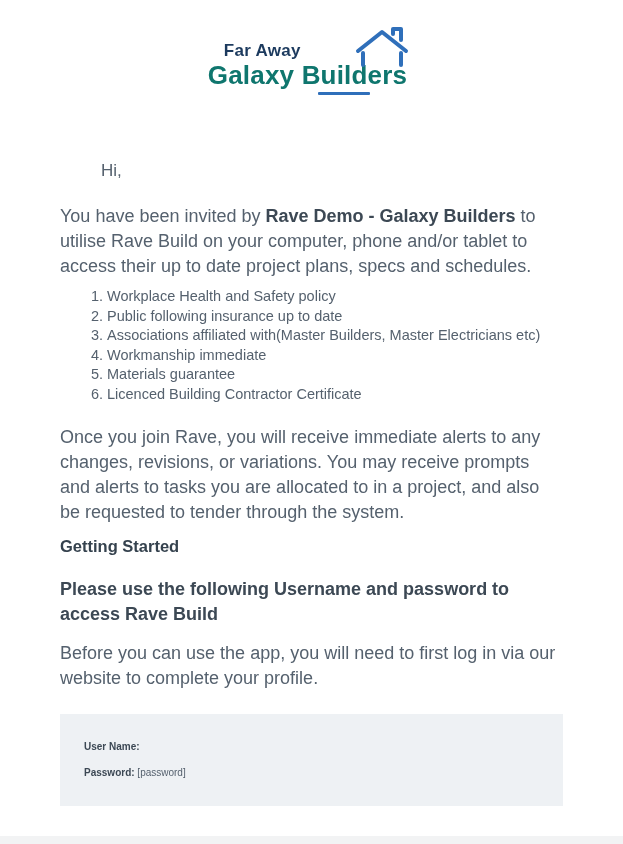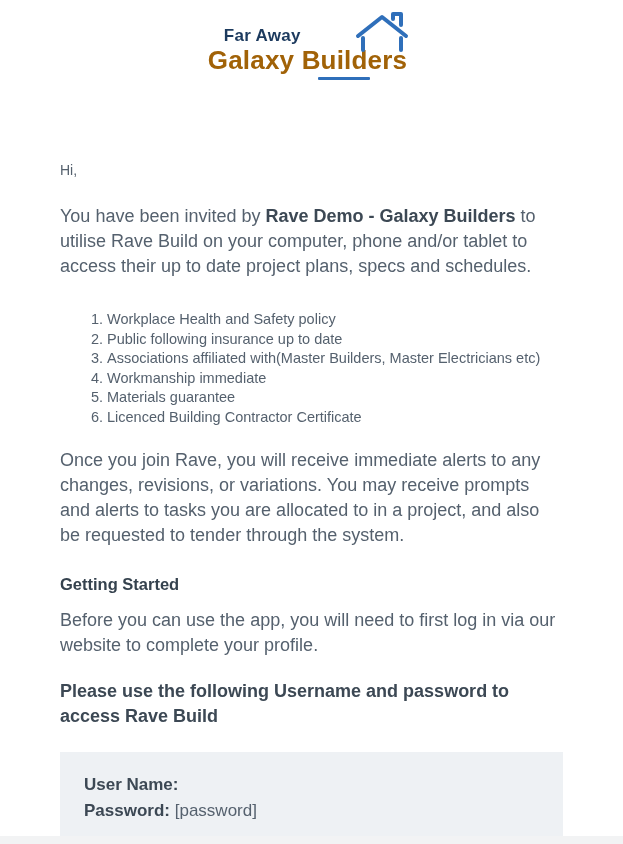--- a/index.html
+++ b/index.html
@@ -8,67 +8,67 @@
     width: 623px;
     height: 844px;
     margin: 0 auto;
     position: relative;
     overflow: hidden;
     font-family: "Liberation Sans", sans-serif;
     color: #55616e;
   }
 
   
-  .logo-wrap { text-align: center; padding-top: 26px; height: 108px; }
+  .logo-wrap { text-align: center; padding-top: 41px; height: 108px; }
   .logo { display: inline-block; position: relative; text-align: left; padding-right: 8px; }
   .logo-line1 {
     font-size: 17px; font-weight: bold; color: #1c3a5e;
     letter-spacing: 0.3px; padding-left: 16px; line-height: 20px;
   }
   .logo-line2 {
-    font-size: 26px; font-weight: bold; color: #a16207;
+    font-size: 26px; font-weight: bold; color: #0f766e;
     letter-spacing: 0.2px; line-height: 28px;
   }
   .logo-house { position: absolute; top: -14px; right: 2px; }
   .logo-underline {
     height: 3px; width: 52px; background: #2f6fba;
     margin-top: 3px; margin-left: 110px; border-radius: 1px;
   }
 
   
   .content { padding: 0 60px; }
-  .greeting { margin-top: 50px; font-size: 14px; line-height: 25px; }
+  .greeting { margin-top: 50px; font-size: 17px; line-height: 25px; margin-left: 41px; }
   p.para { font-size: 18px; line-height: 25px; margin-top: 21px; }
   .dark { color: #3c4854; }
   .bold { font-weight: bold; }
 
   ol.checklist {
-    margin: 31px 0 0 0;
+    margin: 8px 0 0 0;
     padding-left: 47px;
     font-size: 14.5px;
     line-height: 19.5px;
     color: #55616e;
   }
   ol.checklist li { margin-bottom: 0; }
 
   h3.section-heading {
-    margin-top: 27px;
+    margin-top: 12px;
     font-size: 16.5px;
     font-weight: bold;
     color: #35424e;
   }
   p.after-heading { margin-top: 14px; }
 
   
   .cred-box {
     margin-top: 23px;
     background: #eef1f4;
     padding: 20px 24px;
   }
-  .cred-line { font-size: 17px; line-height: 26px; color: #55616e; }
+  .cred-line { font-size: 10px; line-height: 26px; color: #55616e; }
   .cred-line strong { color: #3c4854; }
 
   .footer-strip {
     position: absolute;
     left: 0; bottom: 0;
     width: 100%; height: 8px;
     background: #f2f3f4;
   }
 </style>
 </head>
@@ -101,23 +101,23 @@
     <li>Associations affiliated with(Master Builders, Master Electricians etc)</li>
     <li>Workmanship immediate</li>
     <li>Materials guarantee</li>
     <li>Licenced Building Contractor Certificate</li>
   </ol>
 
   <p class="para">Once you join Rave, you will receive immediate alerts to any changes, revisions, or variations. You may receive prompts and alerts to tasks you are allocated to in a project, and also be requested to tender through the system.</p>
 
   <h3 class="section-heading">Getting Started</h3>
 
+  <p class="para bold dark">Please use the following Username and password to access Rave Build</p>
+
   <p class="para after-heading">Before you can use the app, you will need to first log in via our website to complete your profile.</p>
-
-  <p class="para bold dark">Please use the following Username and password to access Rave Build</p>
 
   <div class="cred-box">
     <p class="cred-line"><strong>User Name:</strong></p>
     <p class="cred-line"><strong>Password:</strong> <span>[password]</span></p>
   </div>
 
 </div>
 
 <div class="footer-strip"></div>
 

